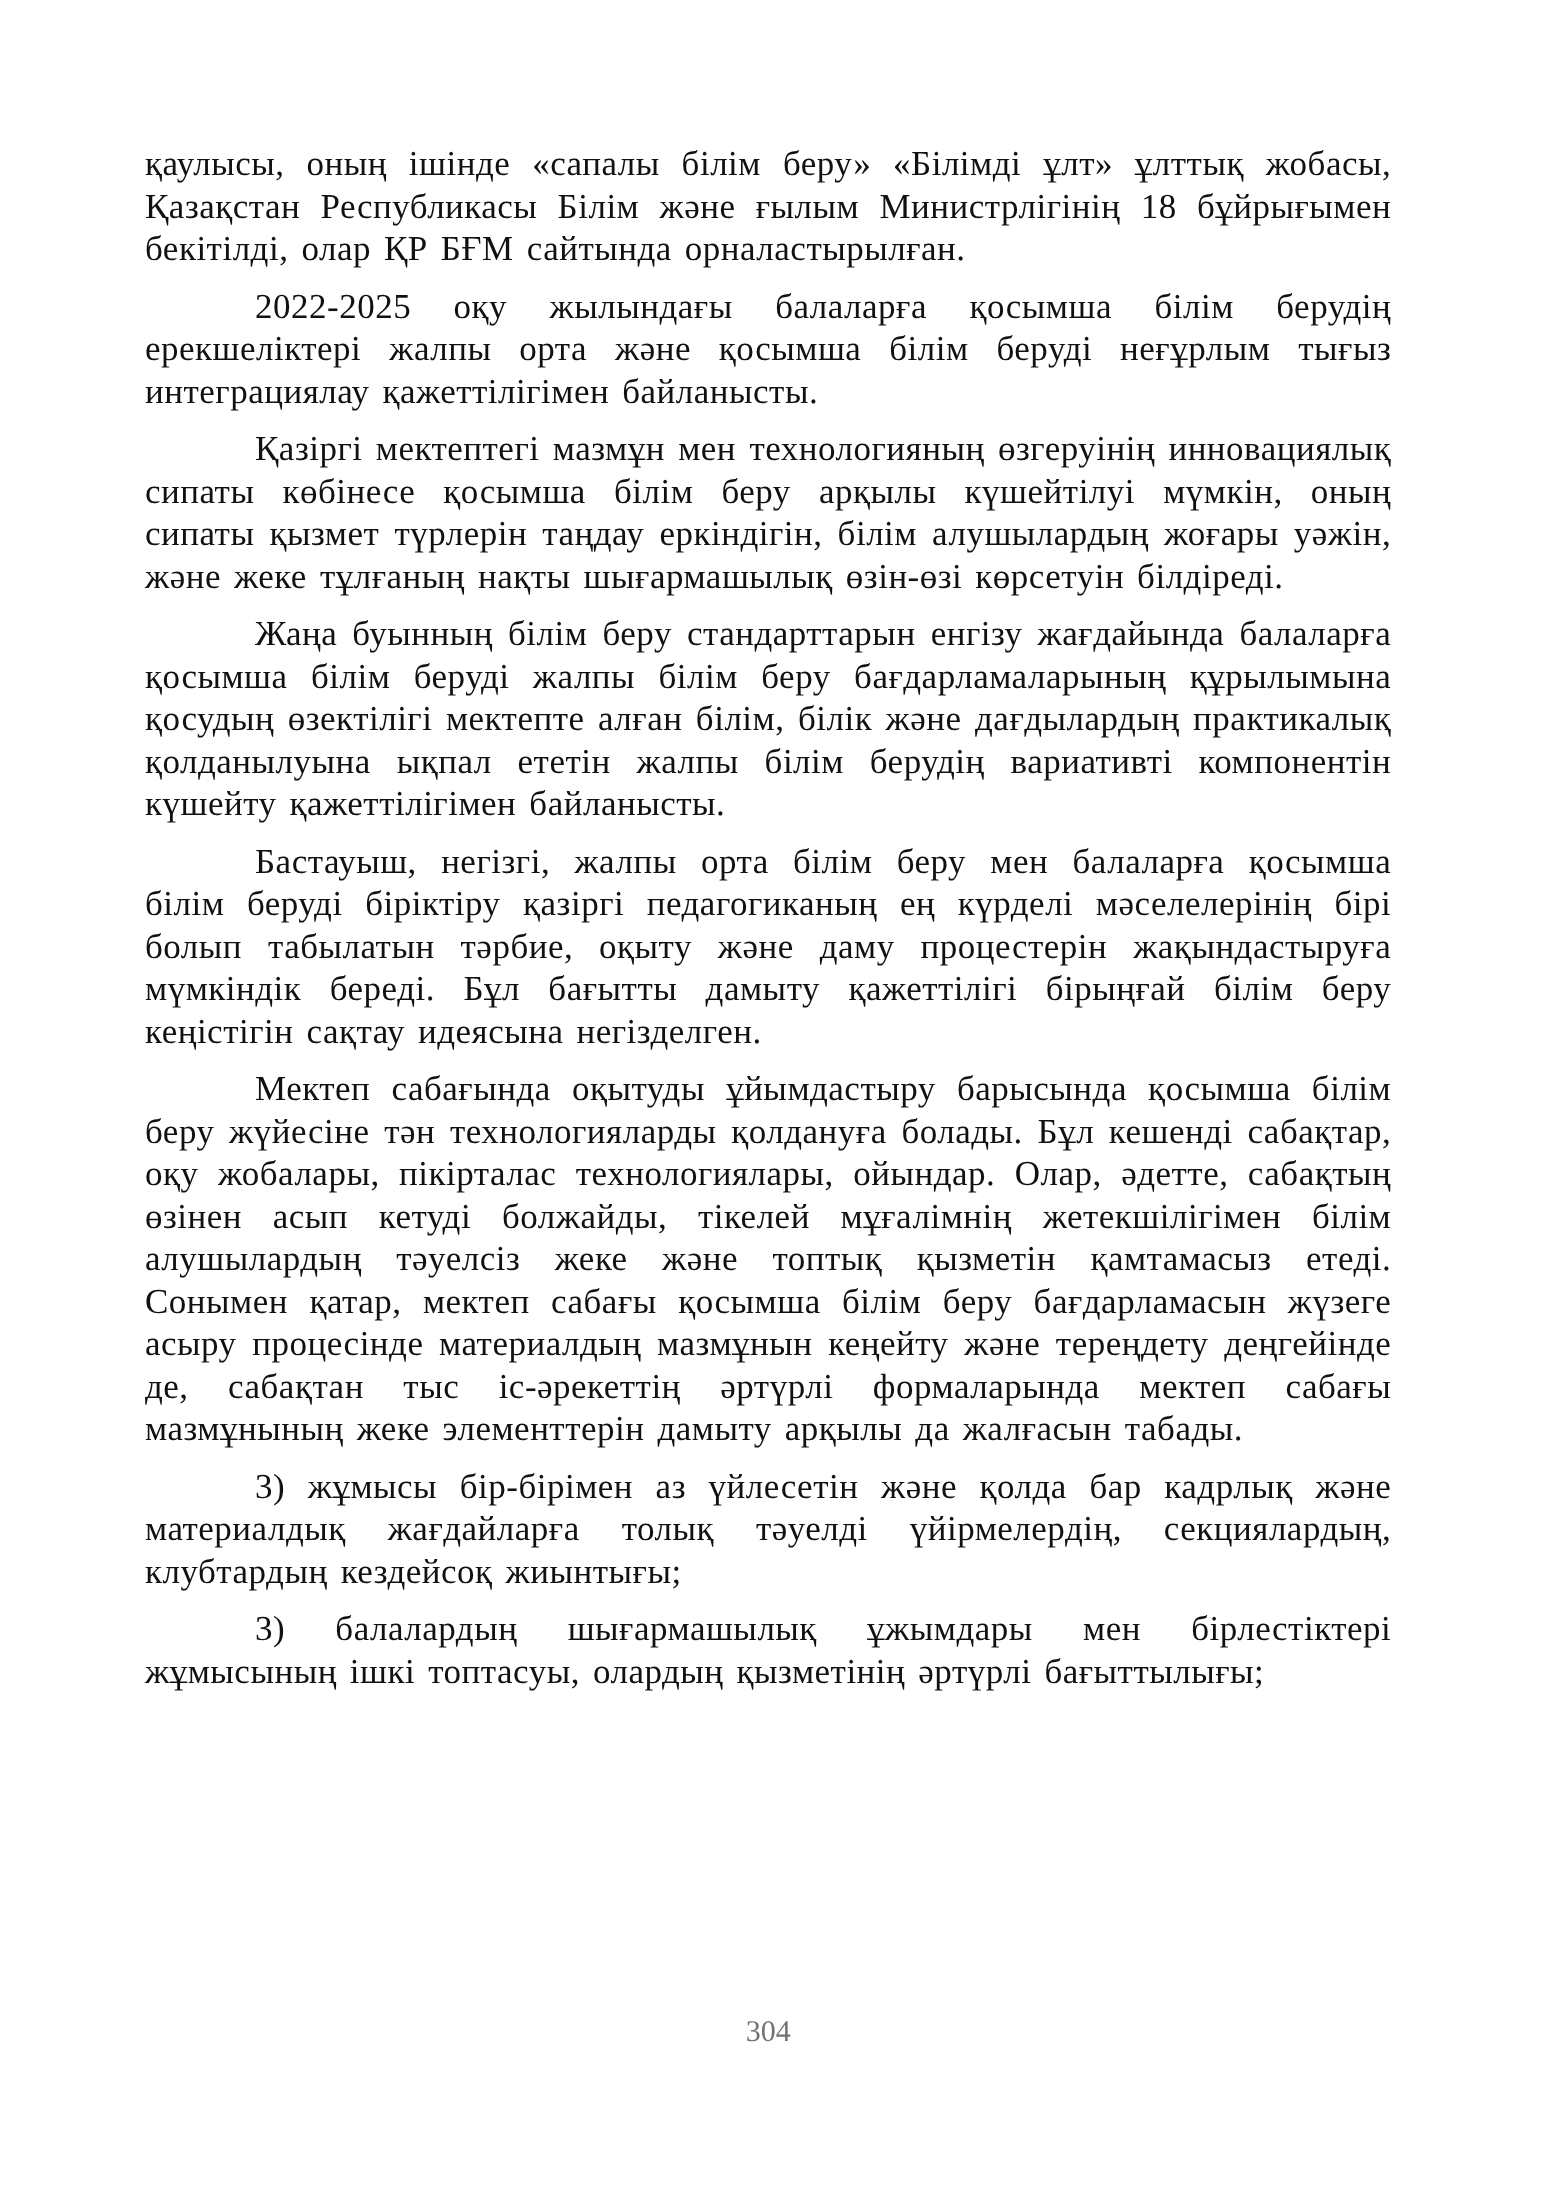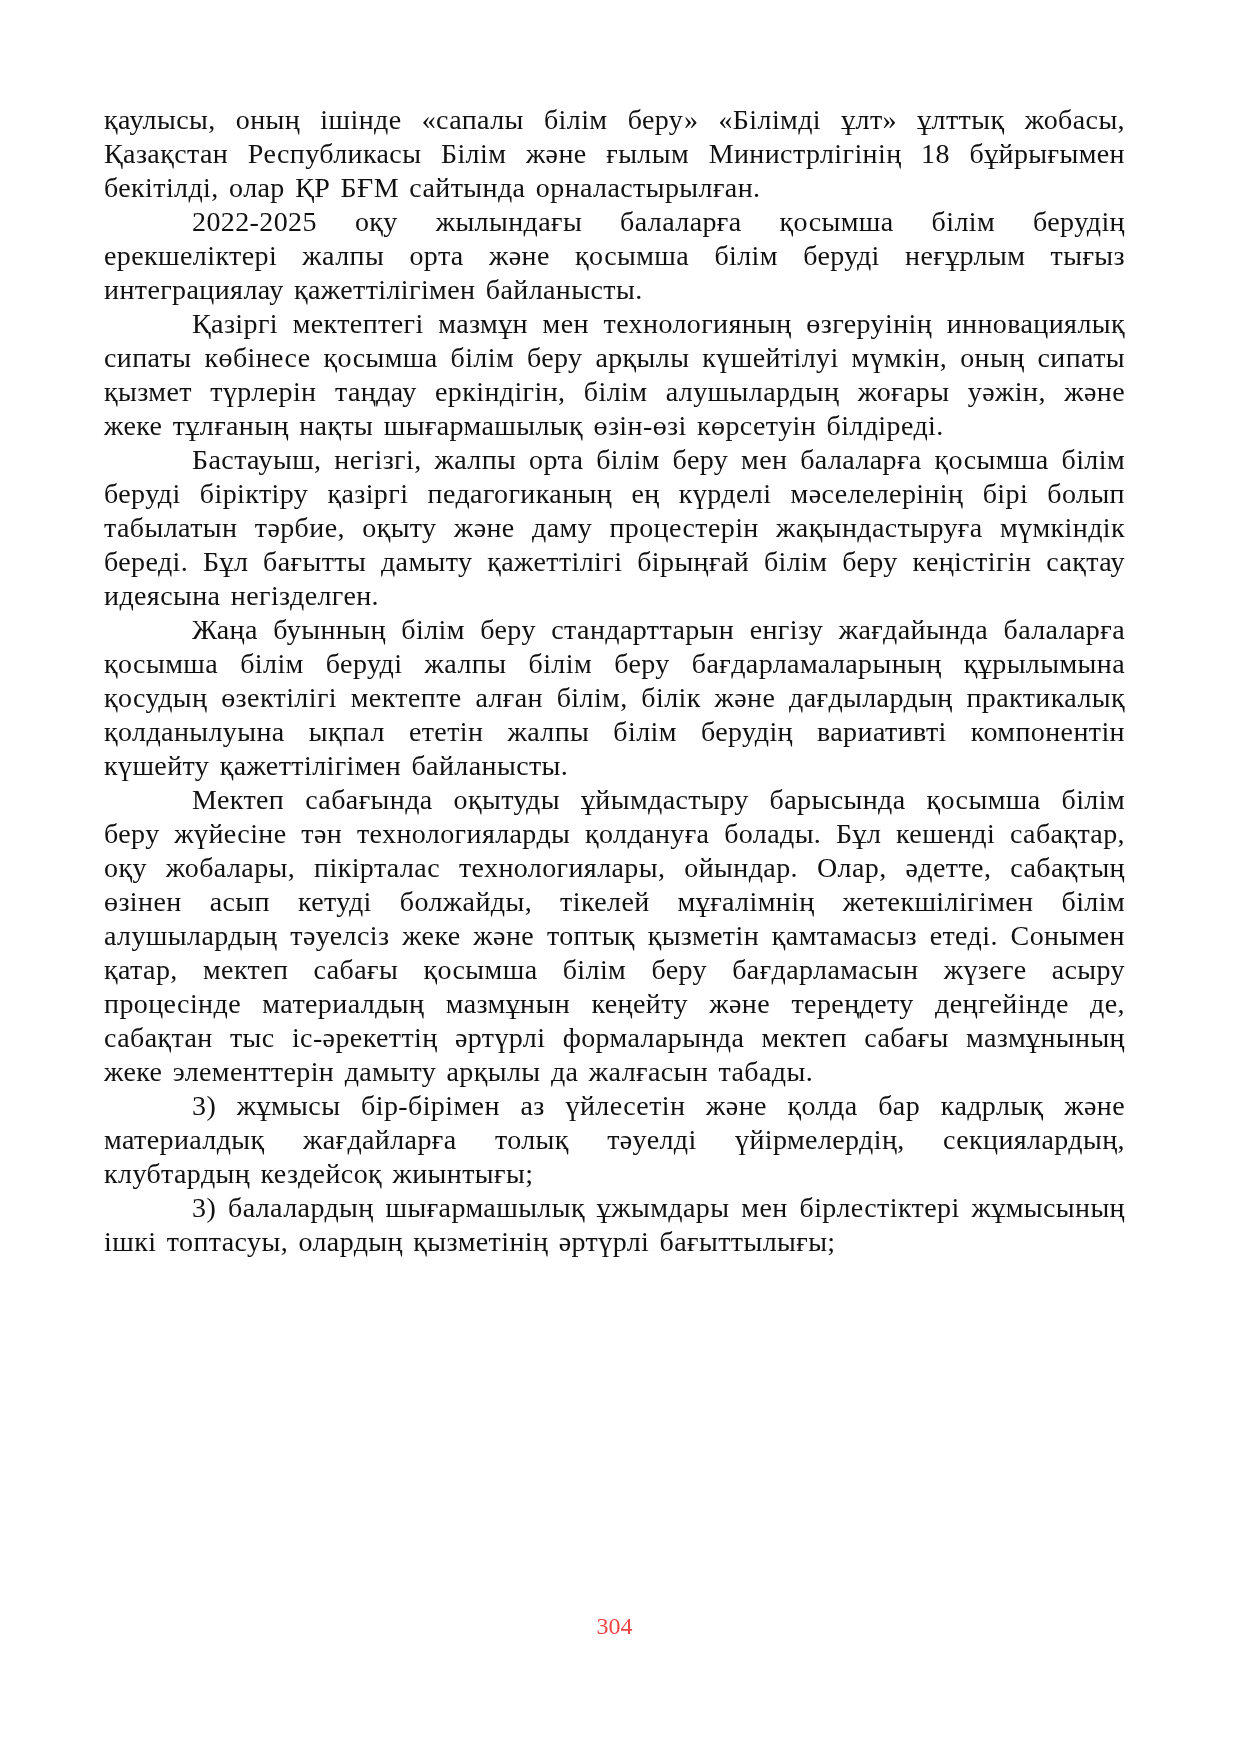--- a/index.html
+++ b/index.html
@@ -25,49 +25,49 @@
     left: 104px;
     top: 103px;
     width: 1021px;
     font-size: 28px;
     line-height: 34px;
     letter-spacing: 0.4px;
     word-spacing: 3px;
     text-align: justify;
   }
   .text-block p {
-    margin: 0;
+    margin: 12px;
     padding: 0;
     text-indent: 88px;
   }
   .text-block p.continuation {
     text-indent: 0;
   }
   .text-block p.italic {
     font-style: italic;
   }
   .page-number {
     position: absolute;
     left: 104px;
     top: 1612px;
     width: 1021px;
     text-align: center;
     font-size: 24px;
     line-height: 28px;
-    color: #ef4444;
+    color: #737373;
   }
 </style>
 </head>
 <body>
 
 <div class="page">
   <div class="text-block">
     <p class="continuation">қаулысы, оның ішінде «сапалы білім беру» «Білімді ұлт» ұлттық жобасы, Қазақстан Республикасы Білім және ғылым Министрлігінің 18 бұйрығымен бекітілді, олар ҚР БҒМ сайтында орналастырылған.</p>
     <p>2022-2025 оқу жылындағы балаларға қосымша білім берудің ерекшеліктері жалпы орта және қосымша білім беруді неғұрлым тығыз интеграциялау қажеттілігімен байланысты.</p>
     <p>Қазіргі мектептегі мазмұн мен технологияның өзгеруінің инновациялық сипаты көбінесе қосымша білім беру арқылы күшейтілуі мүмкін, оның сипаты қызмет түрлерін таңдау еркіндігін, білім алушылардың жоғары уәжін, және жеке тұлғаның нақты шығармашылық өзін-өзі көрсетуін білдіреді.</p>
+    <p>Жаңа буынның білім беру стандарттарын енгізу жағдайында балаларға қосымша білім беруді жалпы білім беру бағдарламаларының құрылымына қосудың өзектілігі мектепте алған білім, білік және дағдылардың практикалық қолданылуына ықпал ететін жалпы білім берудің вариативті компонентін күшейту қажеттілігімен байланысты.</p>
     <p>Бастауыш, негізгі, жалпы орта білім беру мен балаларға қосымша білім беруді біріктіру қазіргі педагогиканың ең күрделі мәселелерінің бірі болып табылатын тәрбие, оқыту және даму процестерін жақындастыруға мүмкіндік береді. Бұл бағытты дамыту қажеттілігі бірыңғай білім беру кеңістігін сақтау идеясына негізделген.</p>
-    <p>Жаңа буынның білім беру стандарттарын енгізу жағдайында балаларға қосымша білім беруді жалпы білім беру бағдарламаларының құрылымына қосудың өзектілігі мектепте алған білім, білік және дағдылардың практикалық қолданылуына ықпал ететін жалпы білім берудің вариативті компонентін күшейту қажеттілігімен байланысты.</p>
     <p>Мектеп сабағында оқытуды ұйымдастыру барысында қосымша білім беру жүйесіне тән технологияларды қолдануға болады. Бұл кешенді сабақтар, оқу жобалары, пікірталас технологиялары, ойындар. Олар, әдетте, сабақтың өзінен асып кетуді болжайды, тікелей мұғалімнің жетекшілігімен білім алушылардың тәуелсіз жеке және топтық қызметін қамтамасыз етеді. Сонымен қатар, мектеп сабағы қосымша білім беру бағдарламасын жүзеге асыру процесінде материалдың мазмұнын кеңейту және тереңдету деңгейінде де, сабақтан тыс іс-әрекеттің әртүрлі формаларында мектеп сабағы мазмұнының жеке элементтерін дамыту арқылы да жалғасын табады.</p>
     <p>3) жұмысы бір-бірімен аз үйлесетін және қолда бар кадрлық және материалдық жағдайларға толық тәуелді үйірмелердің, секциялардың, клубтардың кездейсоқ жиынтығы;</p>
     <p>3) балалардың шығармашылық ұжымдары мен бірлестіктері жұмысының ішкі топтасуы, олардың қызметінің әртүрлі бағыттылығы;</p>
   </div>
   <div class="page-number">304</div>
 </div>
 
 </body></html>

